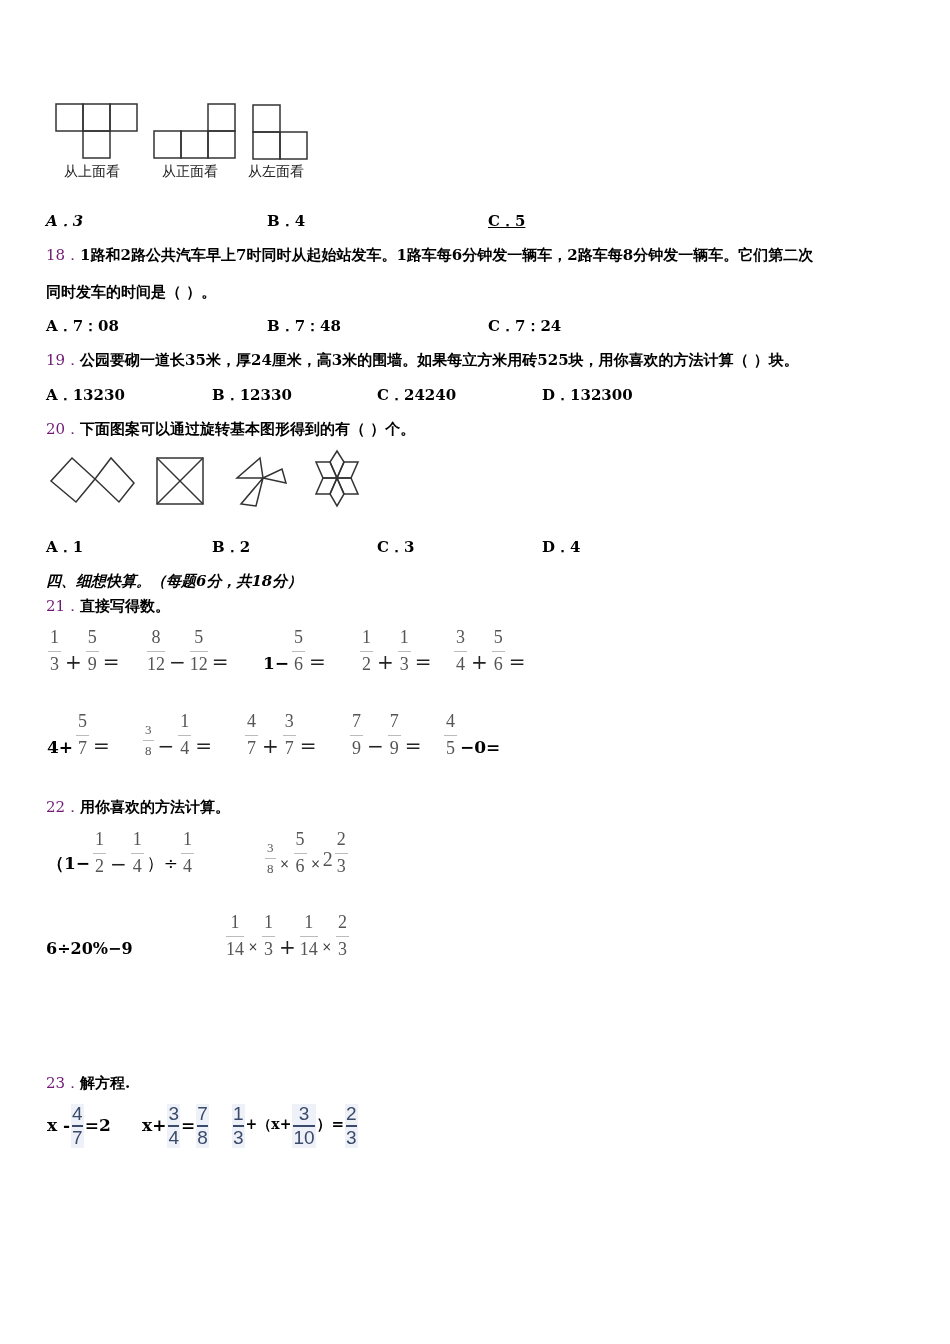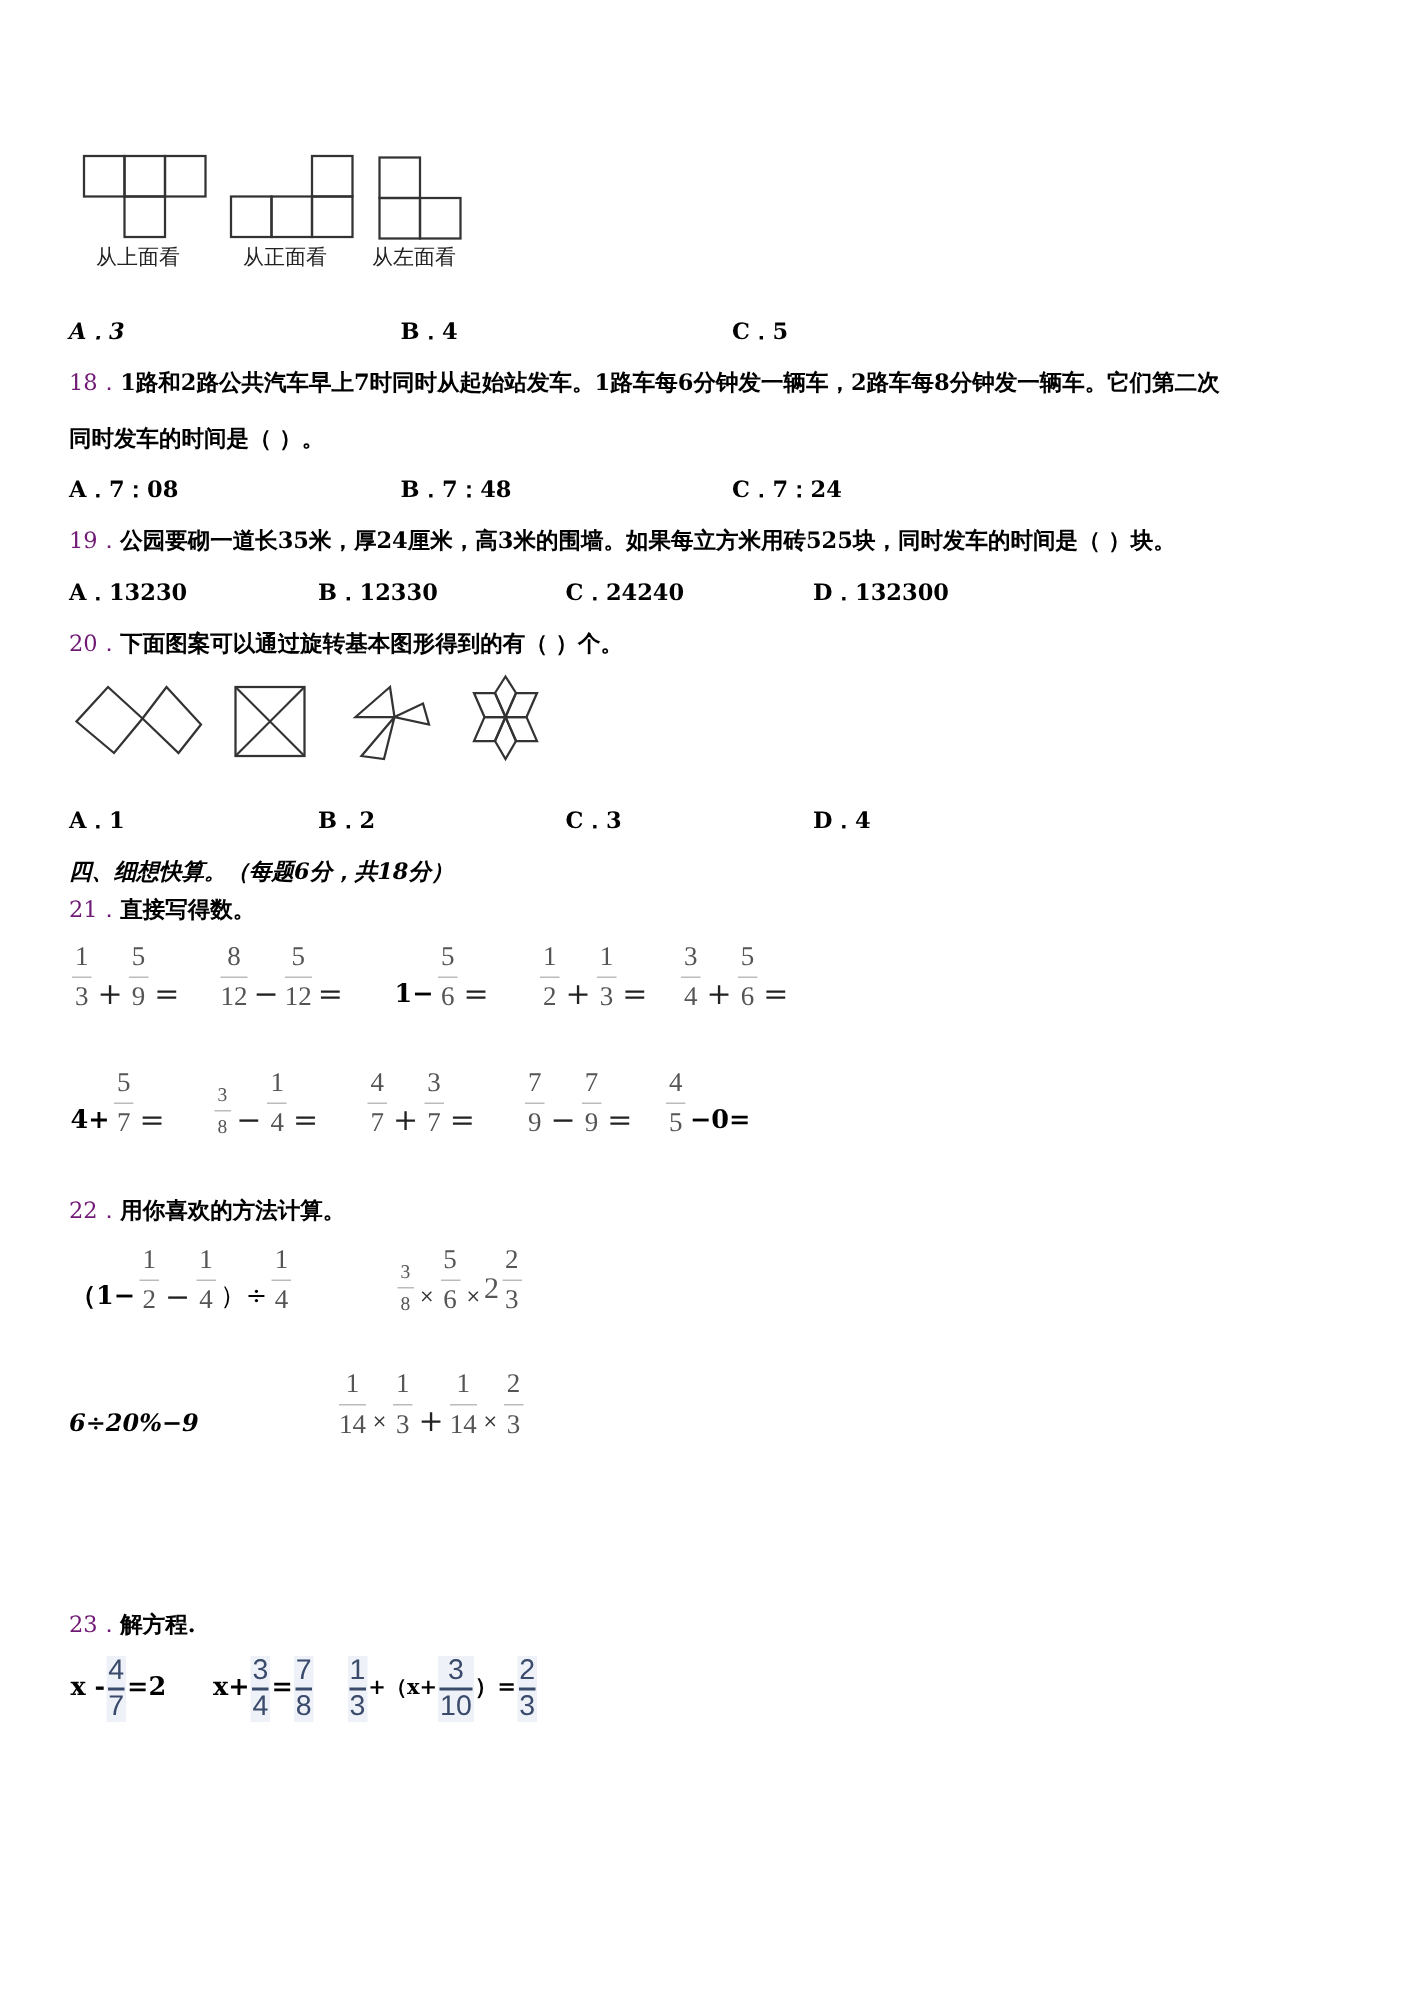--- a/index.html
+++ b/index.html
@@ -56,32 +56,32 @@
       <rect x="1" y="1" width="27" height="27"></rect>
       <rect x="1" y="28" width="27" height="27"></rect>
         <rect x="28" y="28" width="27" height="27"></rect>
     </g>
   </svg>
   <div class="abs caption" style="left:248px;top:163px;">从左面看</div>
 </div>
 
 <div class="opt" style="left:46px;top:212px;font-style:italic;">A．3</div>
 <div class="opt" style="left:267px;top:212px;">B．4</div>
-<div class="opt" style="left:488px;top:212px;">C．5</div>
+<div class="opt" style="left:488px;top:212px;text-decoration:underline;">C．5</div>
 
 <div class="line" style="top:246px;">
   <span class="qnum">18．</span><span>1路和2路公共汽车早上7时同时从起始站发车。1路车每6分钟发一辆车，2路车每8分钟发一辆车。它们第二次</span>
 </div>
 <div class="line" style="top:283px;">同时发车的时间是（    ）。</div>
 <div class="opt" style="left:46px;top:317px;">A．7：08</div>
 <div class="opt" style="left:267px;top:317px;">B．7：48</div>
 <div class="opt" style="left:488px;top:317px;">C．7：24</div>
 
 <div class="line" style="top:351px;">
-  <span class="qnum">19．</span><span>公园要砌一道长35米，厚24厘米，高3米的围墙。如果每立方米用砖525块，同时发车的时间是（    ）块。</span>
+  <span class="qnum">19．</span><span>公园要砌一道长35米，厚24厘米，高3米的围墙。如果每立方米用砖525块，用你喜欢的方法计算（    ）块。</span>
 </div>
 <div class="opt" style="left:46px;top:386px;">A．13230</div>
 <div class="opt" style="left:212px;top:386px;">B．12330</div>
 <div class="opt" style="left:377px;top:386px;">C．24240</div>
 <div class="opt" style="left:542px;top:386px;text-align:center;">D．132300</div>
 
 <div class="line" style="top:420px;">
   <span class="qnum">20．</span><span>下面图案可以通过旋转基本图形得到的有（    ）个。</span>
 </div>
 <div>
@@ -292,21 +292,21 @@
     </span>
   <span class="tm">×</span>
   <span class="mixed-whole">2</span>
   <span class="frac">
       <span class="num">2</span>
       <span class="bar"></span>
       <span>3</span>
     </span>
 </div>
 
-<div class="abs" style="left:46px;top:939px;font-size:16px;font-weight:bold;font-style:italic;">6÷20%−9</div>
+<div class="abs" style="left:46px;top:939px;font-size:16px;font-weight:bold;">6÷20%−9</div>
 
 <div class="expr" style="left:224px;top:913px;">
   <span class="frac">
       <span class="num">1</span>
       <span class="bar"></span>
       <span>14</span>
     </span>
   <span class="tm">×</span>
   <span class="frac">
       <span class="num">1</span>

